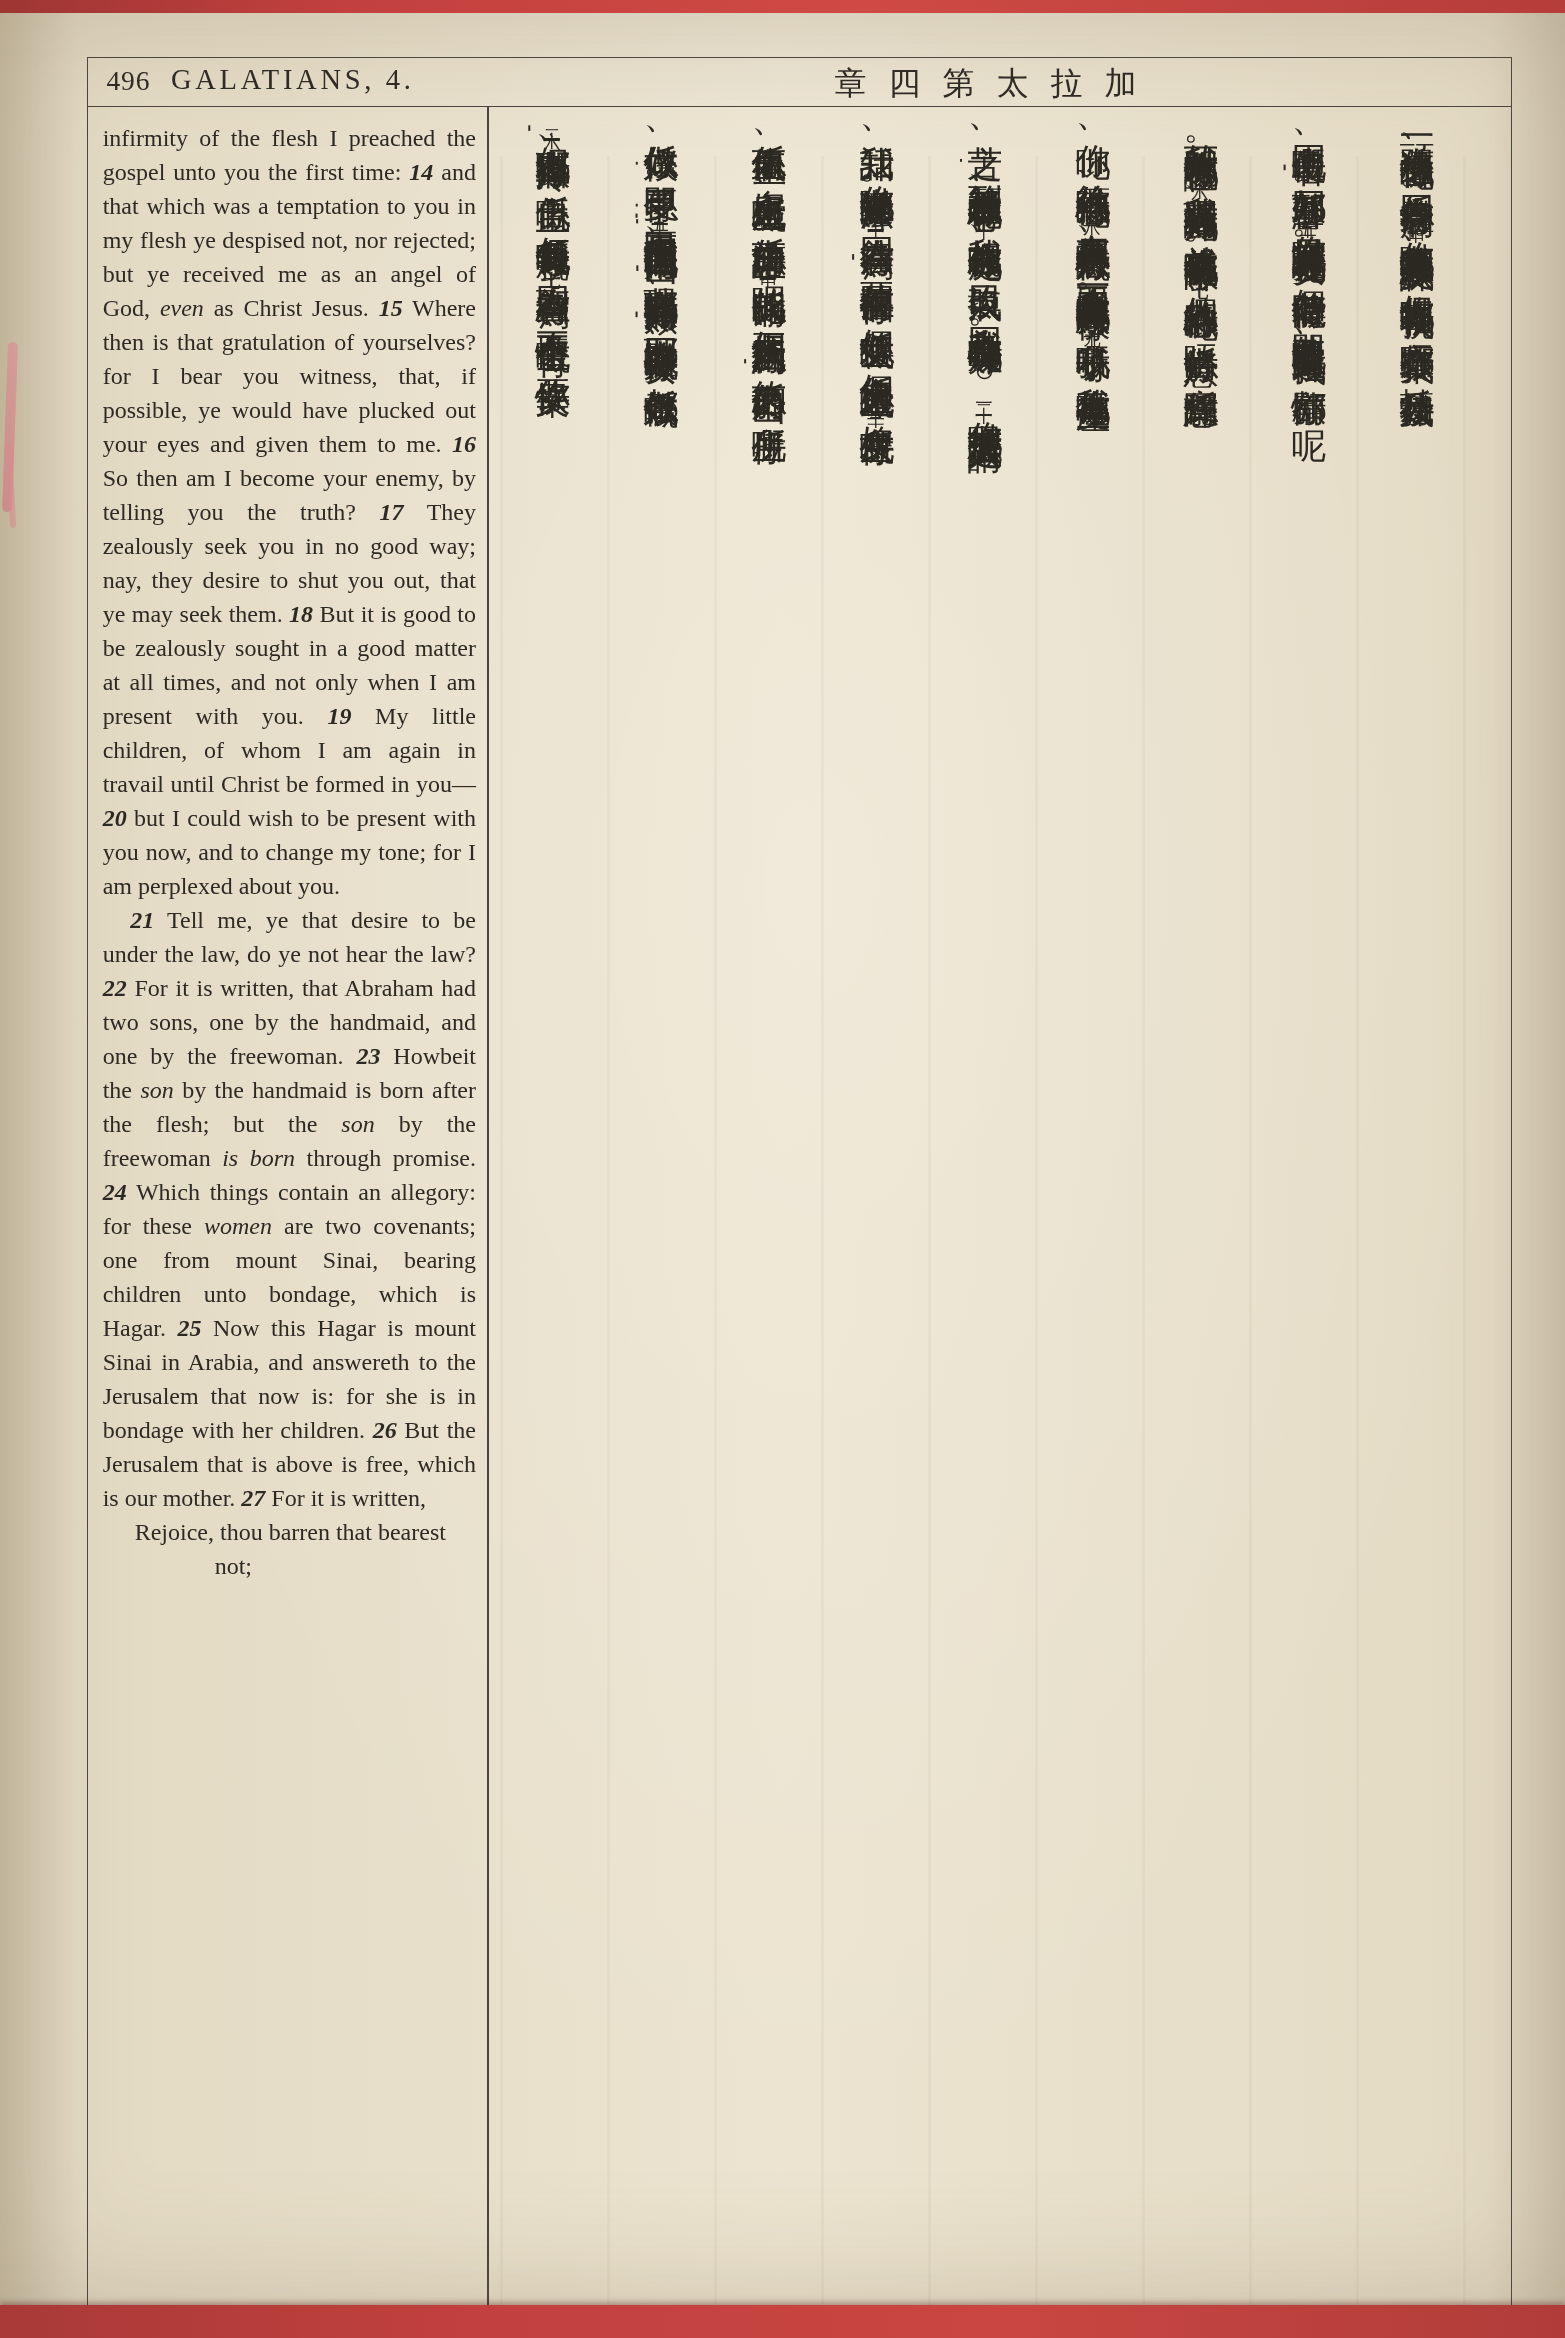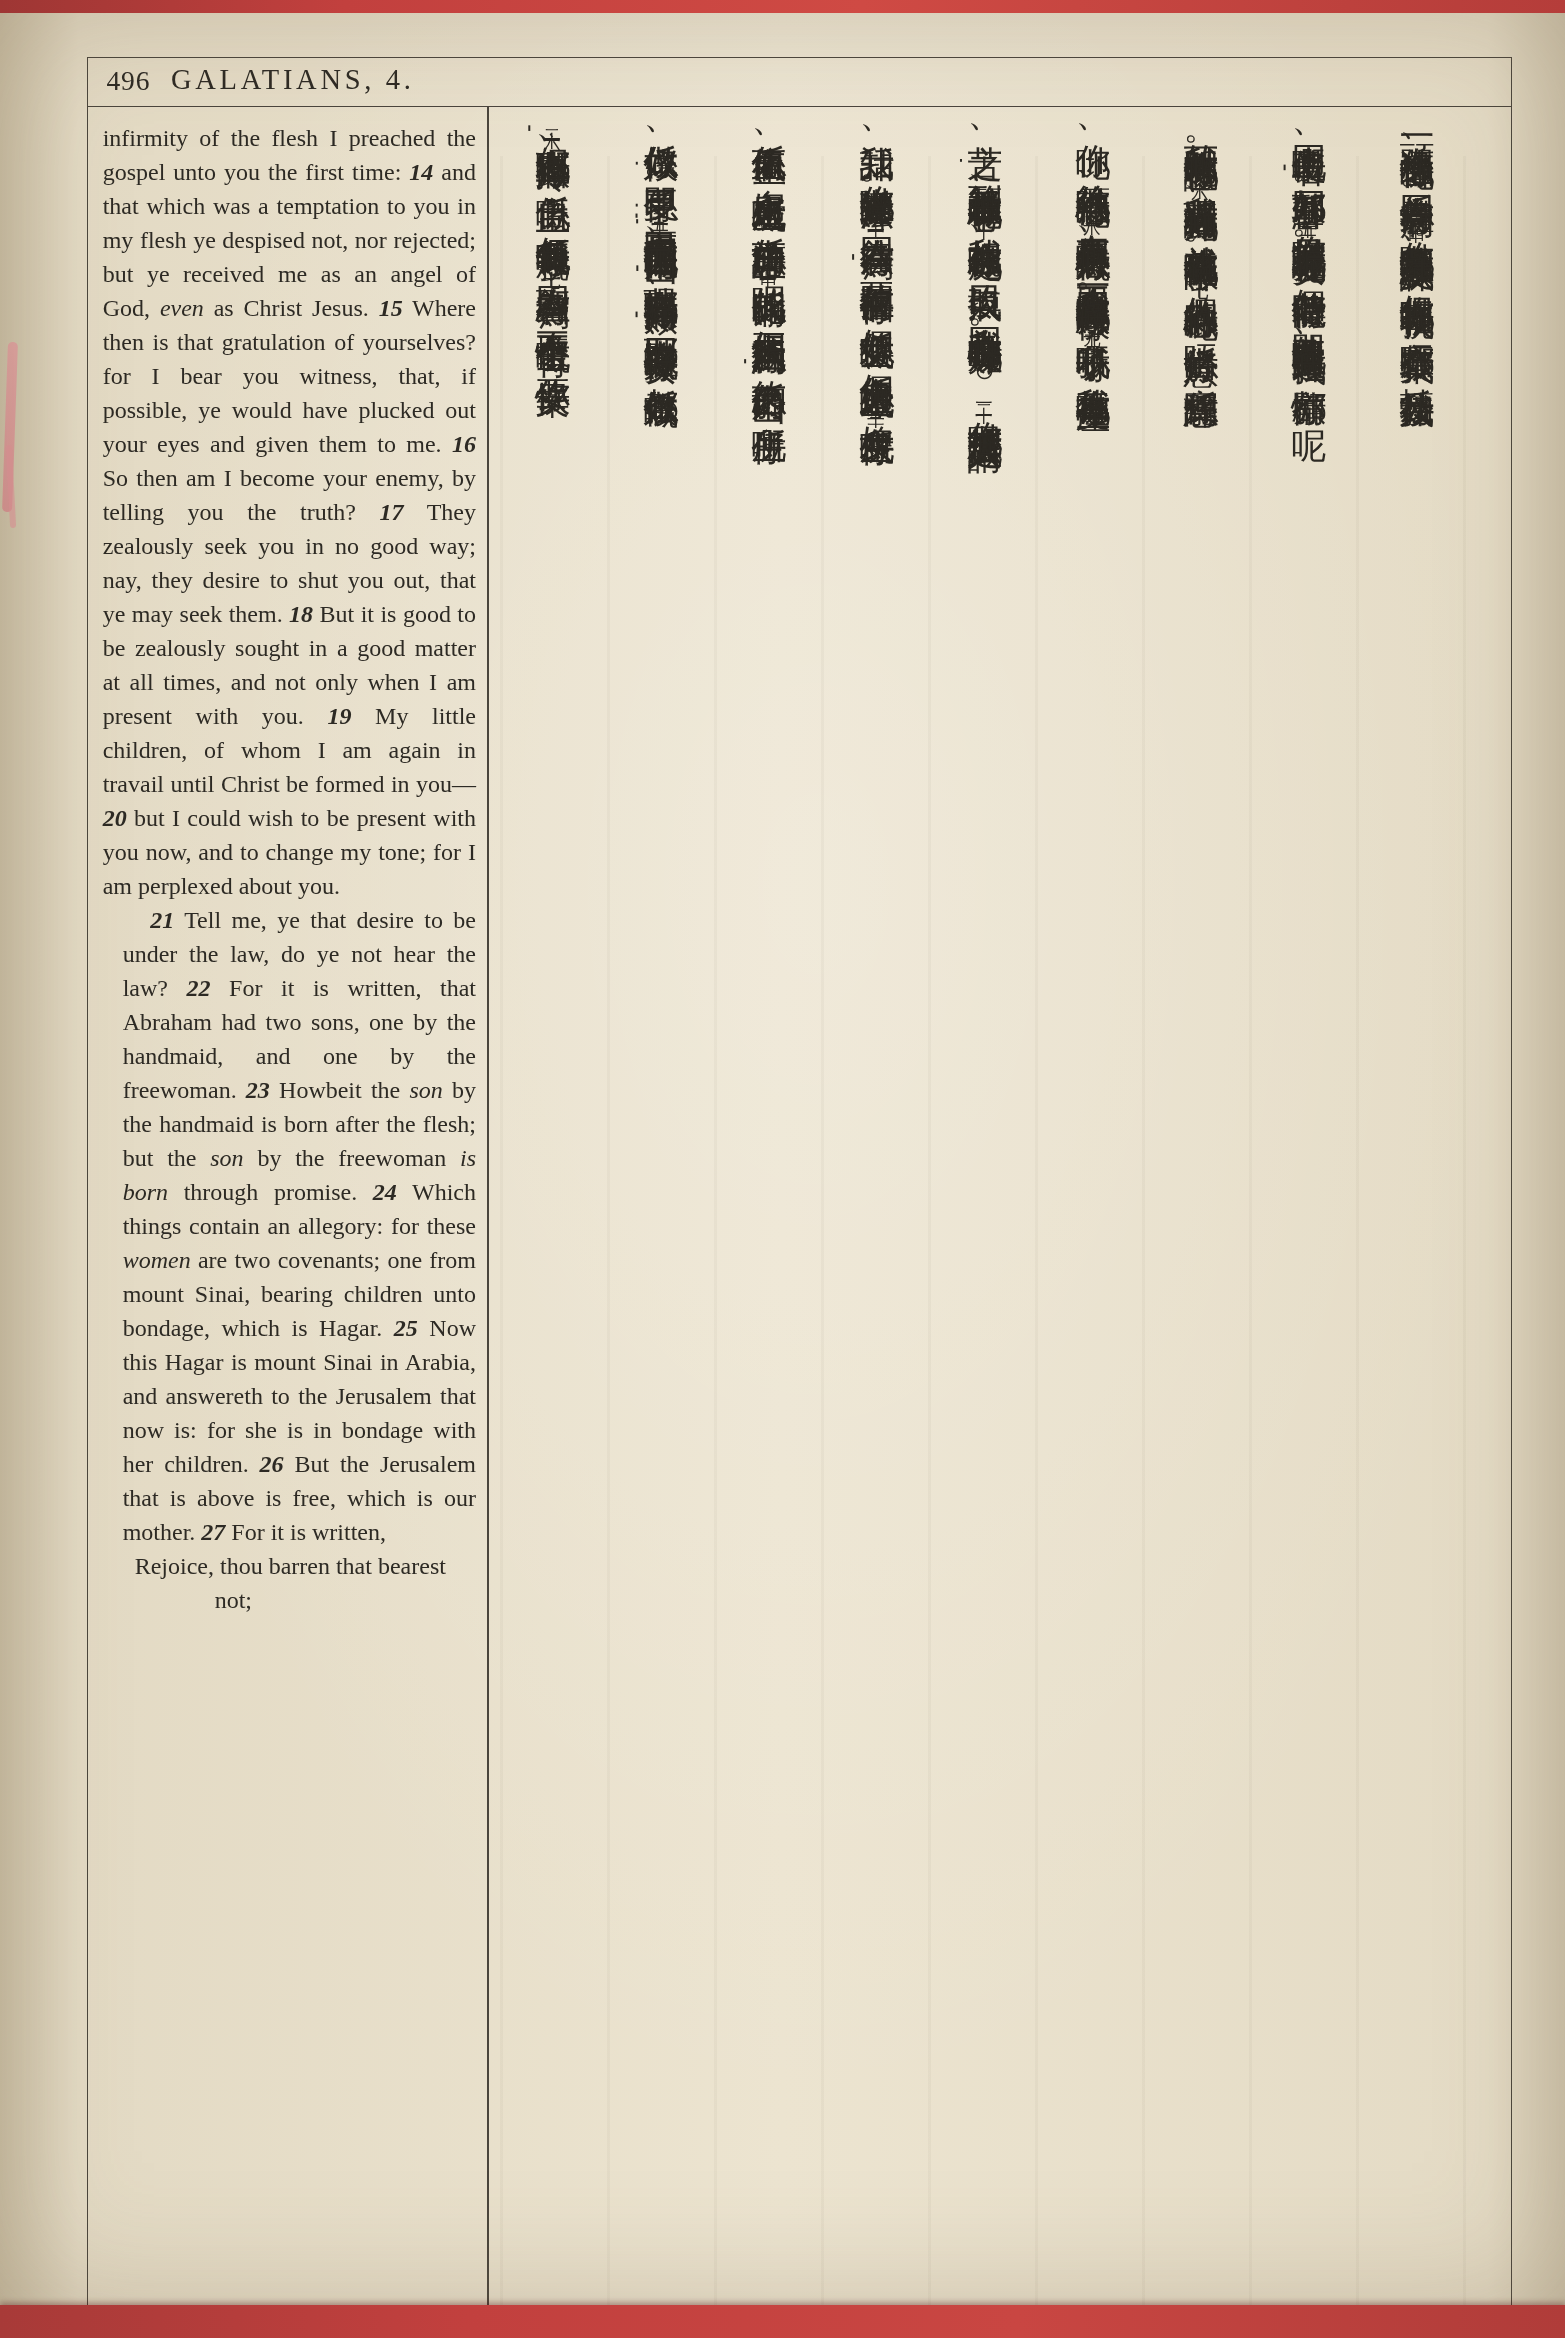--- a/index.html
+++ b/index.html
@@ -48,21 +48,21 @@
   .page-num{position:absolute;left:18.4px;top:7.3px;font-size:27.5px;letter-spacing:0.9px;}
   .title-en{position:absolute;left:83px;top:6.4px;width:312px;text-align:left;font-size:28.5px;letter-spacing:3.7px;}
   .title-cn{position:absolute;left:725px;top:3.7px;width:367px;text-align:center;font-size:32px;letter-spacing:22px;white-space:nowrap;}
 
   .content{position:absolute;top:48px;left:0;right:0;bottom:0;display:flex;}
   .en-col{
     width:399px;box-sizing:border-box;padding:14.7px 11px 0 14.7px;
     font-size:24px;line-height:34px;text-align:justify;color:var(--ink);
   }
   .en-col p{margin:0;}
-  .en-col p.indent{text-indent:27.5px;margin-left:20px;}
+  .en-col p.indent{text-indent:27.5px;}
   .hymn{line-height:34px;}
   .hymn.l1{margin-left:32px;}
   .hymn.l2{margin-left:112px;}
   .vrule{width:1.8px;background:var(--rule);}
   .cn-area{flex:1;position:relative;box-sizing:border-box;padding:11px 20px 0 9.2px;}
   .cn-area::before{
     content:"";position:absolute;inset:50px 18.4px 27.5px 11px;pointer-events:none;
     background:repeating-linear-gradient(90deg, rgba(80,70,50,.045) 0 2.8px, transparent 2.8px 107px);
   }
   .cn-wrap{
@@ -84,20 +84,21 @@
 
 <div class="paper">
   <div class="binding-mark m1"></div>
   <div class="binding-mark m2"></div>
 
   <div class="frame">
 
     <div class="header">
       <div class="page-num">496</div>
       <div class="title-en">GALATIANS, 4.</div>
+      <div class="title-cn">章四第太拉加</div>
     </div>
 
     <div class="content">
 
       <div class="en-col">
         <p>infirmity of the flesh I preached the gospel unto you the first time: <b>14</b> and that which was a temptation to you in my flesh ye despised not, nor rejected; but ye received me as an angel of God, <i>even</i> as Christ Jesus. <b>15</b> Where then is that gratulation of yourselves? for I bear you witness, that, if possible, ye would have plucked out your eyes and given them to me. <b>16</b> So then am I become your enemy, by telling you the truth? <b>17</b> They zealously seek you in no good way; nay, they desire to shut you out, that ye may seek them. <b>18</b> But it is good to be zealously sought in a good matter at all times, and not only when I am present with you. <b>19</b> My little children, of whom I am again in travail until Christ be formed in you—<b>20</b> but I could wish to be present with you now, and to change my tone; for I am perplexed about you.</p>
         <p class="indent"><b>21</b> Tell me, ye that desire to be under the law, do ye not hear the law? <b>22</b> For it is written, that Abraham had two sons, one by the handmaid, and one by the freewoman. <b>23</b> Howbeit the <i>son</i> by the handmaid is born after the flesh; but the <i>son</i> by the freewoman <i>is</i> <i>born</i> through promise. <b>24</b> Which things contain an allegory: for these <i>women</i> are two covenants; one from mount Sinai, bearing children unto bondage, which is Hagar. <b>25</b> Now this Hagar is mount Sinai in Arabia, and answereth to the Jerusalem that now is: for she is in bondage with her children. <b>26</b> But the Jerusalem that is above is free, which is our mother. <b>27</b> For it is written,</p>
         <div class="hymn l1">Rejoice, thou barren that bearest</div>
         <div class="hymn l2">not;</div>
       </div>

